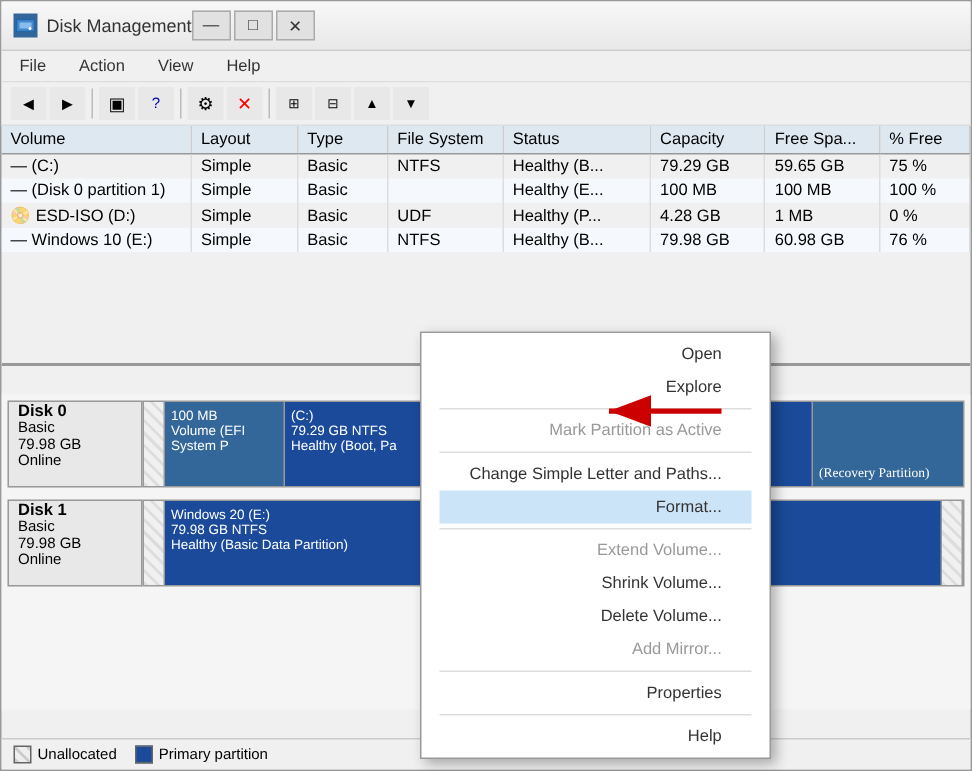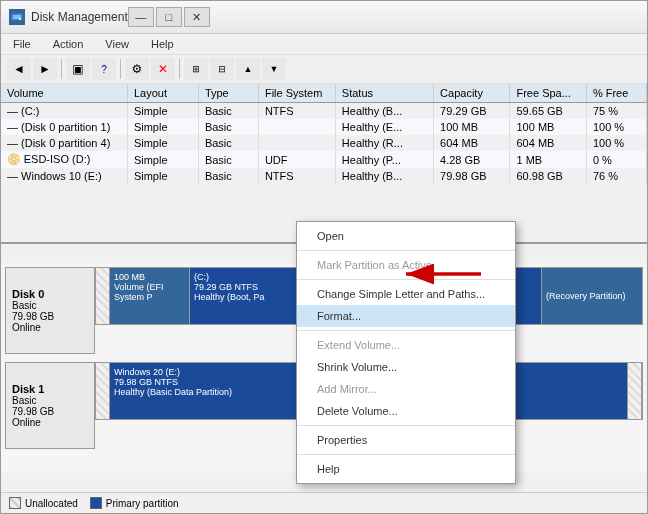--- a/index.html
+++ b/index.html
@@ -34,35 +34,35 @@
     .col-layout { width: 65px; }
     .col-type { width: 55px; }
     .col-fs { width: 70px; }
     .col-status { width: 90px; }
     .col-capacity { width: 70px; }
     .col-freespace { width: 70px; }
     .col-freepct { width: 55px; }
     
     .disk-area { flex: 1; overflow: auto; padding: 4px; background: #f5f5f5; }
     .disk-row { display: flex; margin-bottom: 8px; }
-    .disk-label { width: 90px; background: #e8e8e8; border: 1px solid #999; padding: 20px 6px; font-size: 10px; flex-shrink: 0; }
+    .disk-label { width: 90px; background: #e8e8e8; border: 1px solid #999; padding: 0 6px; font-size: 10px; flex-shrink: 0; }
     .disk-label .disk-name { font-weight: bold; font-size: 11px; }
     .disk-partitions { flex: 1; display: flex; border: 1px solid #999; height: 58px; }
     .part-unallocated { background: repeating-linear-gradient(45deg, #ddd, #ddd 2px, #f0f0f0 2px, #f0f0f0 6px); border-right: 1px solid #999; display: flex; align-items: center; justify-content: center; font-size: 9px; color: #666; flex-shrink: 0; }
     .part-efi { background: #336699; color: white; border-right: 1px solid #999; padding: 4px; font-size: 9px; flex-shrink: 0; width: 80px; }
     .part-main { background: #1a4a99; color: white; border-right: 1px solid #999; padding: 4px; font-size: 9px; flex: 1; }
     .part-recovery { background: #336699; color: white; padding: 4px; font-size: 9px; flex-shrink: 0; width: 100px; }
     .part-w10 { background: #1a4a99; color: white; border-right: 1px solid #999; padding: 4px; font-size: 9px; flex: 1; }
     
     .legend { display: flex; align-items: center; gap: 12px; padding: 4px 8px; background: #f0f0f0; border-top: 1px solid #ccc; font-size: 10px; }
     .legend-item { display: flex; align-items: center; gap: 4px; }
     .legend-box { width: 12px; height: 12px; border: 1px solid #666; }
     
     
-    .context-menu { position: absolute; top: 220px; left: 295px; background: white; border: 1px solid #999; box-shadow: 3px 3px 8px rgba(0,0,0,0.3); min-width: 220px; z-index: 100; padding: 3px 0; }
+    .context-menu { position: absolute; top: 220px; left: 279px; background: white; border: 1px solid #999; box-shadow: 3px 3px 8px rgba(0,0,0,0.3); min-width: 220px; z-index: 100; padding: 3px 12px; text-align: right; }
     .ctx-item { padding: 5px 20px; cursor: pointer; font-size: 11px; color: #333; }
     .ctx-item.disabled { color: #999; cursor: default; }
     .ctx-sep { height: 1px; background: #ddd; margin: 3px 0; }
     .ctx-item.active { background: #cce4f7; }
     
     
     .arrow { position: absolute; top: 258px; left: 395px; z-index: 200; pointer-events: none; }
   </style>
 </head>
 <body>
@@ -141,30 +141,20 @@
       <td>— (Disk 0 partition 1)</td>
       <td>Simple</td>
       <td>Basic</td>
       <td></td>
       <td>Healthy (E...</td>
       <td>100 MB</td>
       <td>100 MB</td>
       <td>100 %</td>
     </tr>
             <tr>
-      <td>— (Disk 0 partition 4)</td>
-      <td>Simple</td>
-      <td>Basic</td>
-      <td></td>
-      <td>Healthy (R...</td>
-      <td>604 MB</td>
-      <td>604 MB</td>
-      <td>100 %</td>
-    </tr>
-            <tr>
       <td>📀 ESD-ISO (D:)</td>
       <td>Simple</td>
       <td>Basic</td>
       <td>UDF</td>
       <td>Healthy (P...</td>
       <td>4.28 GB</td>
       <td>1 MB</td>
       <td>0 %</td>
     </tr>
             <tr>
@@ -194,21 +184,21 @@
           <div class="part-unallocated" style="width:14px;"></div>
           <div class="part-efi" style="display:flex;flex-direction:column;justify-content:flex-start;">
             <div>100 MB</div>
             <div>Volume (EFI System P</div>
           </div>
           <div class="part-main" style="display:flex;flex-direction:column;justify-content:flex-start;">
             <div>(C:)</div>
             <div>79.29 GB NTFS</div>
             <div>Healthy (Boot, Pa</div>
           </div>
-          <div class="part-recovery" style="display:flex;flex-direction:column;justify-content:center;">
+          <div class="part-recovery" style="display:flex;flex-direction:column;justify-content:flex-end;font-family:Liberation Serif, serif;">
             <div style="font-size:9px;">(Recovery Partition)</div>
           </div>
         </div>
       </div>
 
       <div class="disk-row">
         <div class="disk-label">
           <div class="disk-name">Disk 1</div>
           <div>Basic</div>
           <div>79.98 GB</div>
@@ -233,30 +223,31 @@
       </div>
       <div class="legend-item">
         <div class="legend-box" style="background:#1a4a99;"></div>
         <span>Primary partition</span>
       </div>
     </div>
   </div>
 
   <div class="context-menu">
     <div class="ctx-item">Open</div>
+    <div class="ctx-item">Explore</div>
     <div class="ctx-sep"></div>
     <div class="ctx-item disabled">Mark Partition as Active</div>
     <div class="ctx-sep"></div>
     <div class="ctx-item">Change Simple Letter and Paths...</div>
     <div class="ctx-item active">Format...</div>
     <div class="ctx-sep"></div>
     <div class="ctx-item disabled">Extend Volume...</div>
     <div class="ctx-item">Shrink Volume...</div>
+    <div class="ctx-item">Delete Volume...</div>
     <div class="ctx-item disabled">Add Mirror...</div>
-    <div class="ctx-item">Delete Volume...</div>
     <div class="ctx-sep"></div>
     <div class="ctx-item">Properties</div>
     <div class="ctx-sep"></div>
     <div class="ctx-item">Help</div>
   </div>
 
   <div class="arrow">
     <svg width="90" height="30" viewBox="0 0 90 30">
       <defs>
         <marker id="arrowhead" markerWidth="8" markerHeight="6" refX="8" refY="3" orient="auto">

